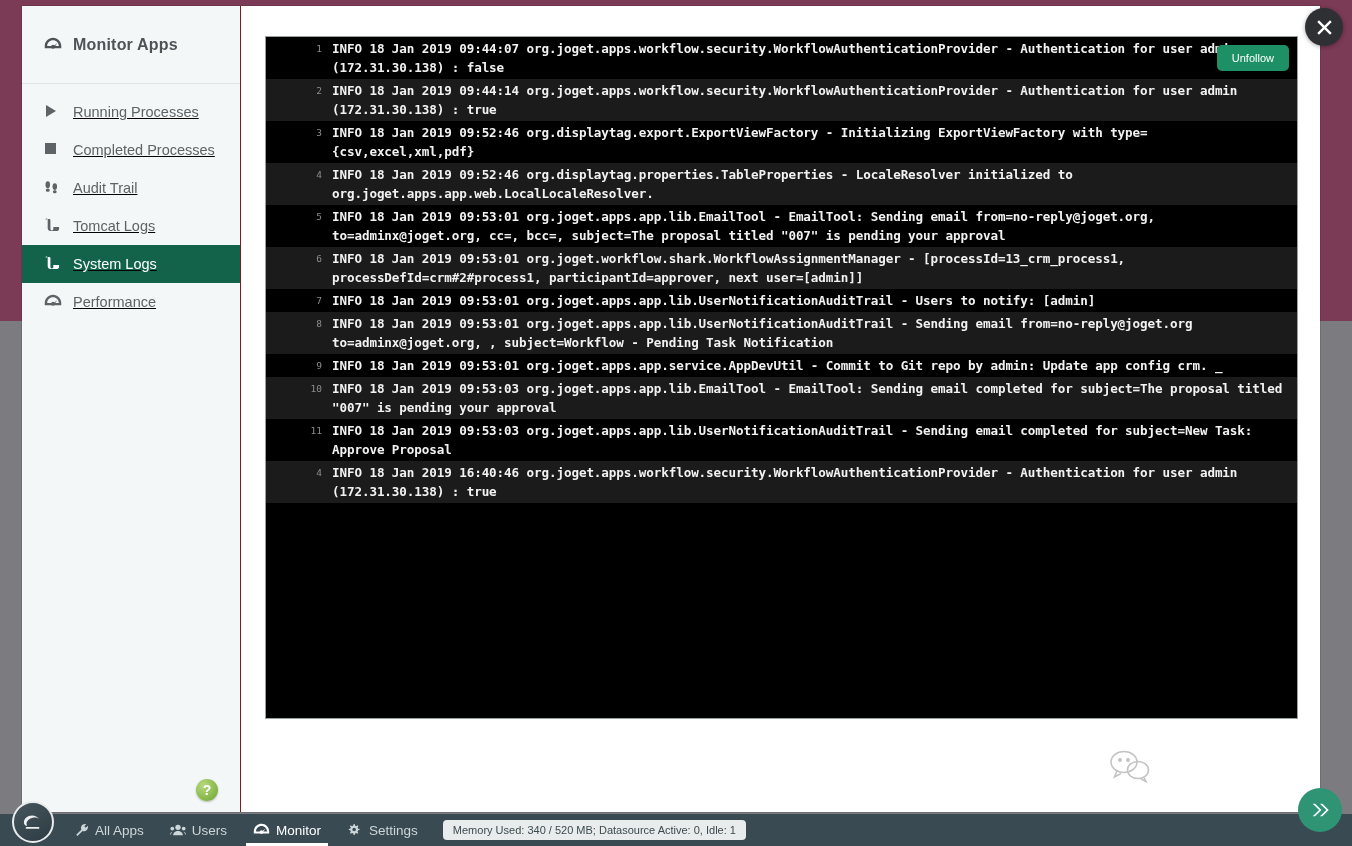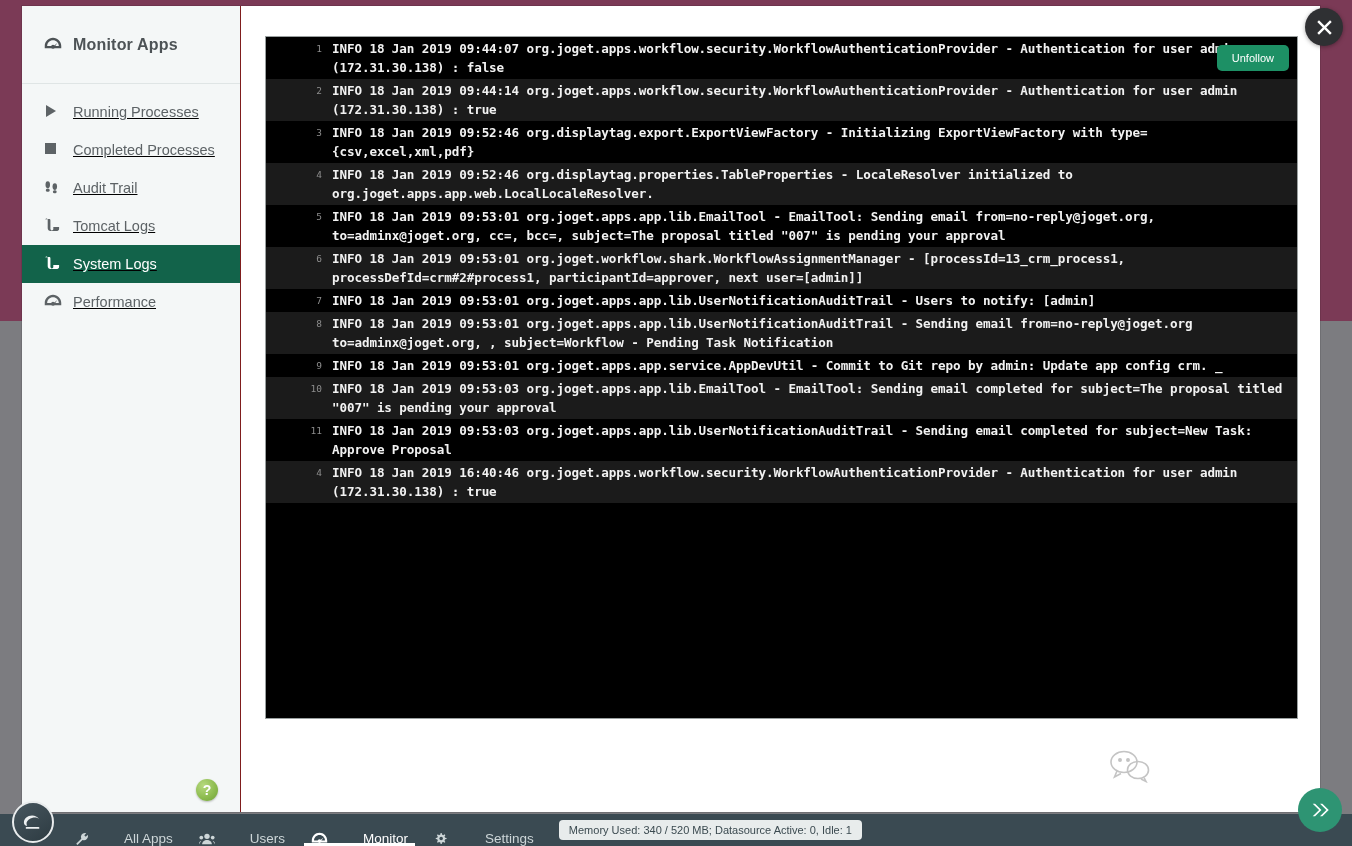--- a/index.html
+++ b/index.html
@@ -225,29 +225,28 @@
     display: flex; align-items: center; justify-content: center;
     z-index: 3;
   }
   .bottom-tabs {
     display: flex;
     align-items: center;
     margin-left: 62px;
     height: 32px;
   }
   .bottom-tab {
-    display: flex; align-items: flex-end;
+    display: flex; align-items: center;
     height: 32px;
     padding: 0 13px;
     color: #cdd6d8;
     font-size: 13.5px;
     cursor: pointer;
     box-sizing: border-box;
     position: relative;
-    gap: 29px;
   }
   .bottom-tab.active { color: #ffffff; }
   .bottom-tab.active::after {
     content: "";
     position: absolute;
     left: 6px; right: 6px; bottom: 0;
     height: 3px;
     background: #ffffff;
   }
   .bt-ico { margin-right: 6px; display:inline-flex; align-items:center; }

